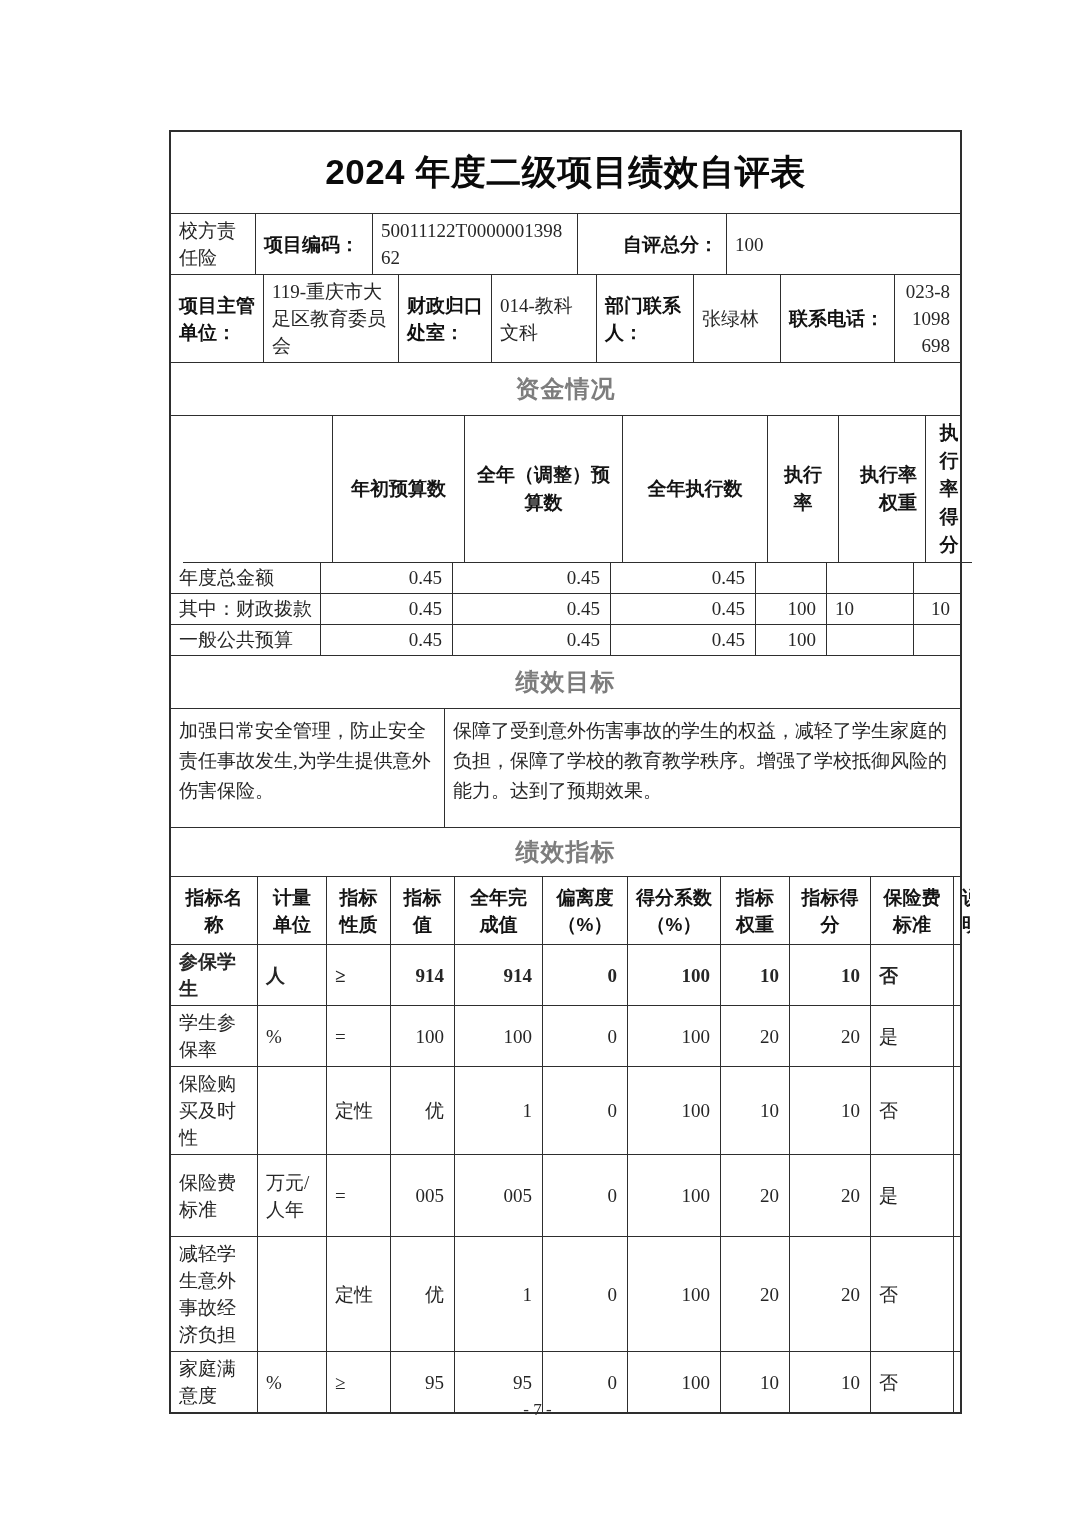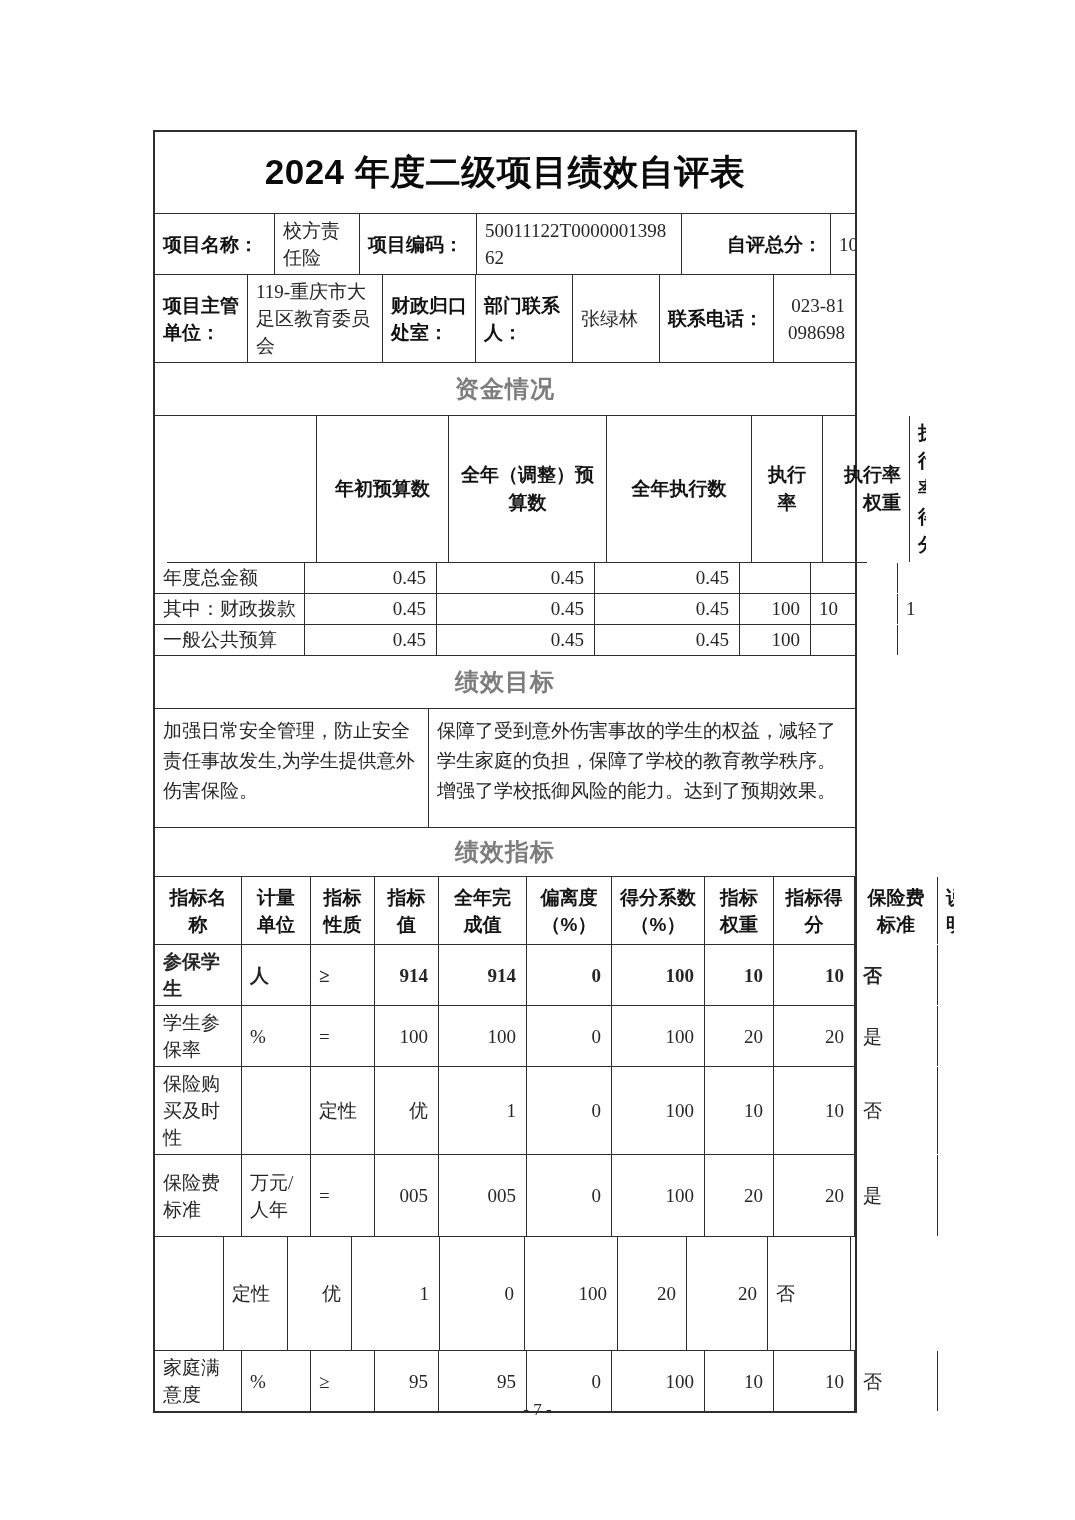--- a/index.html
+++ b/index.html
@@ -1,18 +1,18 @@
 <!DOCTYPE html>
 <html><head>
 <meta charset="utf-8">
 <style>
   html,body{margin:0;padding:0;background:#ffffff;}
   .page{position:relative;width:1075px;height:1520px;background:#ffffff;overflow:hidden;
         font-family:"Liberation Sans","DejaVu Sans",sans-serif;color:#1c1c1c;}
-  .sheet{position:absolute;left:153px;top:130px;width:704px;box-sizing:border-box;
+  .sheet{position:absolute;left:169px;top:130px;width:793px;box-sizing:border-box;
          border:2px solid #2e2e2e;background:#fff;}
   .r{display:flex;align-items:stretch;border-bottom:1px solid #2e2e2e;width:100%;}
   .r.noline{border-bottom:none;}
   .c{box-sizing:border-box;border-right:1px solid #2e2e2e;display:flex;flex-direction:column;
      justify-content:center;padding:3px 8px;font-size:19px;line-height:27px;flex:0 0 auto;
      overflow:hidden;}
   .c.last{border-right:none;flex:1 1 auto;}
   .b{font-weight:bold;color:#111;}
   .v{font-family:"Liberation Serif","DejaVu Serif",serif;color:#262626;}
   .num{text-align:right;padding-right:10px;}
@@ -55,32 +55,32 @@
 <body>
 
 <div class="page">
   <div class="sheet">
 
     <div class="title-row">
       <span class="t">2024 年度二级项目绩效自评表</span>
     </div>
 
     <div class="r info1">
-      <div class="c b w120">项目名称：</div>
       <div class="c v w85">校方责任险</div>
       <div class="c b w117">项目编码：</div>
       <div class="c v w205 brk">50011122T000000139862</div>
       <div class="c b w149 ctr">自评总分：</div>
       <div class="c v last">100</div>
     </div>
 
     <div class="r info2">
       <div class="c b w93">项目主管单位：</div>
       <div class="c v w135">119-重庆市大足区教育委员会</div>
       <div class="c b w93">财政归口处室：</div>
+      <div class="c v w105">014-教科文科</div>
       <div class="c b w97">部门联系人：</div>
       <div class="c v w87">张绿林</div>
       <div class="c b w114">联系电话：</div>
       <div class="c v last num brk">023-81098698</div>
     </div>
 
     <div class="band">
       <span>资金情况</span>
     </div>
 
@@ -200,20 +200,21 @@
       <div class="c v num w88">005</div>
       <div class="c v num w85">0</div>
       <div class="c v num w93i">100</div>
       <div class="c v num w69">20</div>
       <div class="c v num w81">20</div>
       <div class="c v w83">是</div>
       <div class="c v last"></div>
     </div>
 
     <div class="r ir5">
+      <div class="c v w87">减轻学生意外事故经济负担</div>
       <div class="c v w69"></div>
       <div class="c v w64">定性</div>
       <div class="c v num w64">优</div>
       <div class="c v num w88">1</div>
       <div class="c v num w85">0</div>
       <div class="c v num w93i">100</div>
       <div class="c v num w69">20</div>
       <div class="c v num w81">20</div>
       <div class="c v w83">否</div>
       <div class="c v last"></div>

